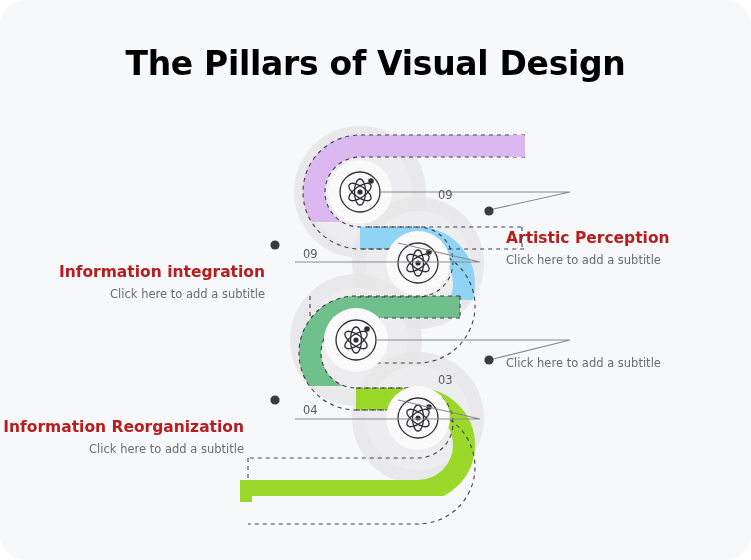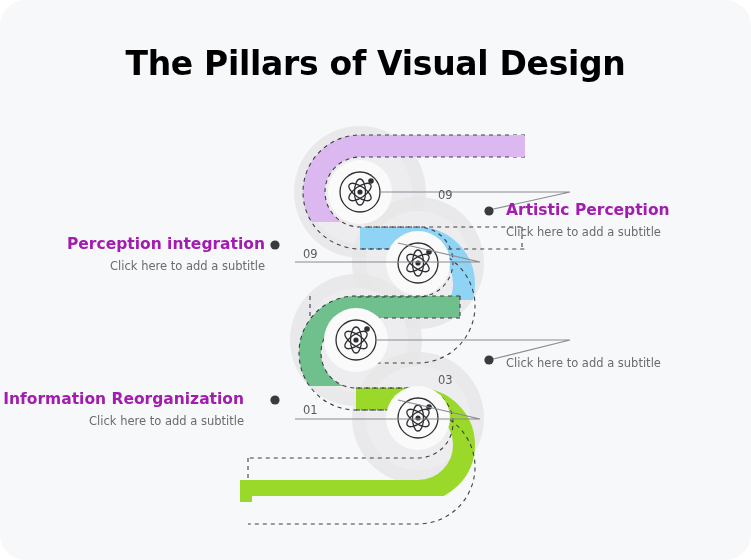--- a/index.html
+++ b/index.html
@@ -38,23 +38,24 @@
     position: absolute;
     left: 0; top: 0;
     width: 751px; height: 560px;
   }
   .label-block {
     position: absolute;
   }
   .label-title {
     font-size: 15.5px;
     font-weight: bold;
-    color: #a21caf;
+    color: #b91c1c;
     white-space: nowrap;
     font-family: "DejaVu Sans", sans-serif;
+    margin-top: 28px;
   }
   .label-sub {
     font-size: 11.5px;
     color: #6b6b70;
     white-space: nowrap;
     margin-top: 6px;
     font-family: "DejaVu Sans", sans-serif;
   }
   .right-block { text-align: left; }
   .left-block  { text-align: right; }
@@ -211,29 +212,29 @@
       <circle cx="489" cy="211" r="4.6" fill="#3b3b3d"></circle>
       <circle cx="275" cy="245" r="4.6" fill="#3b3b3d"></circle>
       <circle cx="489" cy="360" r="4.6" fill="#3b3b3d"></circle>
       <circle cx="275" cy="400" r="4.6" fill="#3b3b3d"></circle>
     </g>
   </svg>
 
   <div class="num" style="left:438px; top:188px;">09</div>
   <div class="num" style="left:303px; top:247px;">09</div>
   <div class="num" style="left:438px; top:344px;margin-top:29px;">03</div>
-  <div class="num" style="left:303px; top:403px;">01</div>
+  <div class="num" style="left:303px; top:403px;">04</div>
 
   <div class="label-block right-block" style="left:506px; top:201px;">
     <div class="label-title">Artistic Perception</div>
     <div class="label-sub">Click here to add a subtitle</div>
   </div>
 
   <div class="label-block left-block" style="right:486px; top:235px;">
-    <div class="label-title">Perception integration</div>
+    <div class="label-title">Information integration</div>
     <div class="label-sub">Click here to add a subtitle</div>
   </div>
 
   <div class="label-block right-block" style="left:506px; top:350px;">
     <div class="label-sub">Click here to add a subtitle</div>
   </div>
 
   <div class="label-block left-block" style="right:507px; top:390px;">
     <div class="label-title">Information Reorganization</div>
     <div class="label-sub">Click here to add a subtitle</div>

